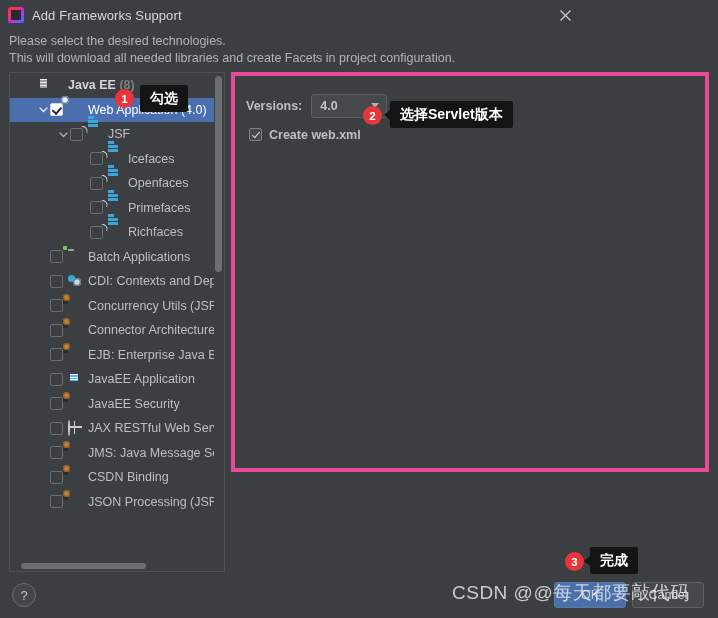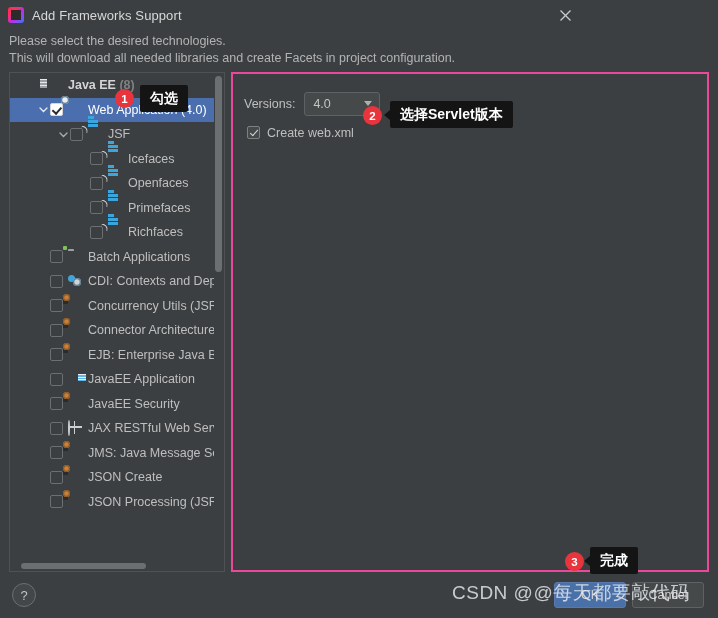--- a/index.html
+++ b/index.html
@@ -224,24 +224,25 @@
   #h-thumb {
     position: absolute; left: 10px; top: 1px;
     width: 125px; height: 6px;
     background: #6b6f71; border-radius: 3px;
     cursor: pointer;
   }
 
   
   #detail-panel {
     position: absolute; left: 222px; top: 0;
-    width: 478px; height: 500px;
-    border: 2px solid #ec4899;
+    width: 478px; height: 400px;
+    border: 4px solid #ec4899;
     box-sizing: border-box;
     background: #3c3f41;
+    font-weight: bold;
   }
   #versions-row {
     position: absolute; left: 11px; top: 18px;
     display: flex; align-items: center;
   }
   #versions-label { font-size: 12.5px; color: #bfbfbf; margin-right: 9px; }
   #versions-combo {
     width: 74px; height: 22px;
     background: #45494a;
     border: 1px solid #5e6264;
@@ -461,21 +462,21 @@
           <span class="cb"></span>
           <span class="ico"><span class="ico-jar"></span></span>
           <span class="lbl">Connector Architecture (JSR 322)</span>
         </div>
         <div class="row" style="padding-left: 26px;">
           <span class="twisty"></span>
           <span class="cb"></span>
           <span class="ico"><span class="ico-jar"></span></span>
           <span class="lbl">EJB: Enterprise Java Beans</span>
         </div>
-        <div class="row" style="padding-left: 26px; text-align: center;">
+        <div class="row" style="padding-left: 26px;">
           <span class="twisty"></span>
           <span class="cb"></span>
           <span class="ico"><span class="ico-app"></span></span>
           <span class="lbl">JavaEE Application</span>
         </div>
         <div class="row" style="padding-left: 26px;">
           <span class="twisty"></span>
           <span class="cb"></span>
           <span class="ico"><span class="ico-jar"></span></span>
           <span class="lbl">JavaEE Security</span>
@@ -489,21 +490,21 @@
         <div class="row" style="padding-left: 26px;">
           <span class="twisty"></span>
           <span class="cb"></span>
           <span class="ico"><span class="ico-jar"></span></span>
           <span class="lbl">JMS: Java Message Service</span>
         </div>
         <div class="row" style="padding-left: 26px;">
           <span class="twisty"></span>
           <span class="cb"></span>
           <span class="ico"><span class="ico-jar"></span></span>
-          <span class="lbl">JSON Create</span>
+          <span class="lbl">CSDN Binding</span>
         </div>
         <div class="row" style="padding-left: 26px;">
           <span class="twisty"></span>
           <span class="cb"></span>
           <span class="ico"><span class="ico-jar"></span></span>
           <span class="lbl">JSON Processing (JSR 353)</span>
         </div>
         <div class="row" style="padding-left: 26px;">
           <span class="twisty"></span>
         </div>

